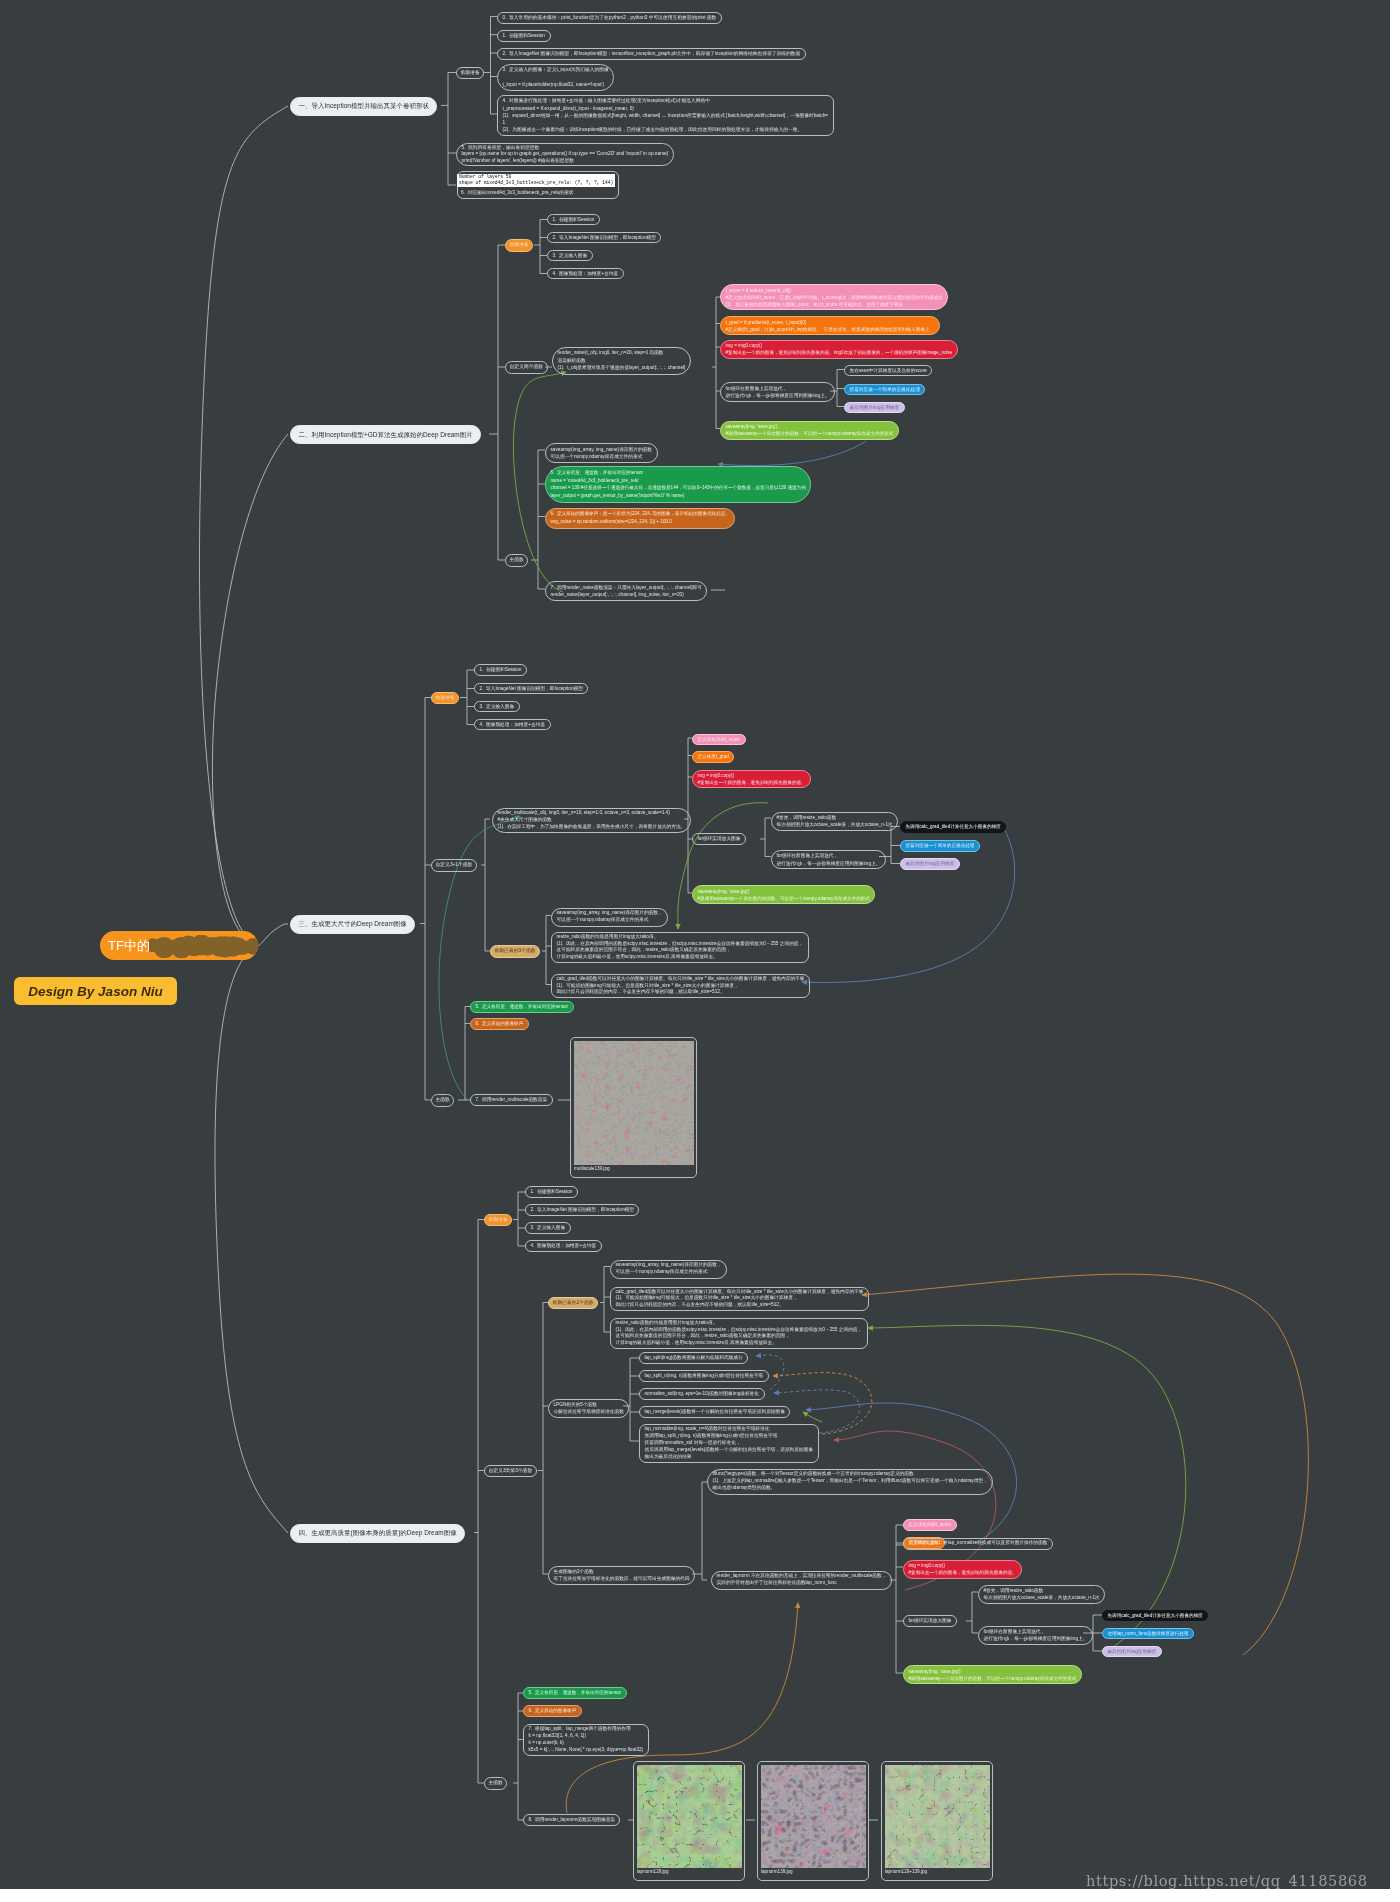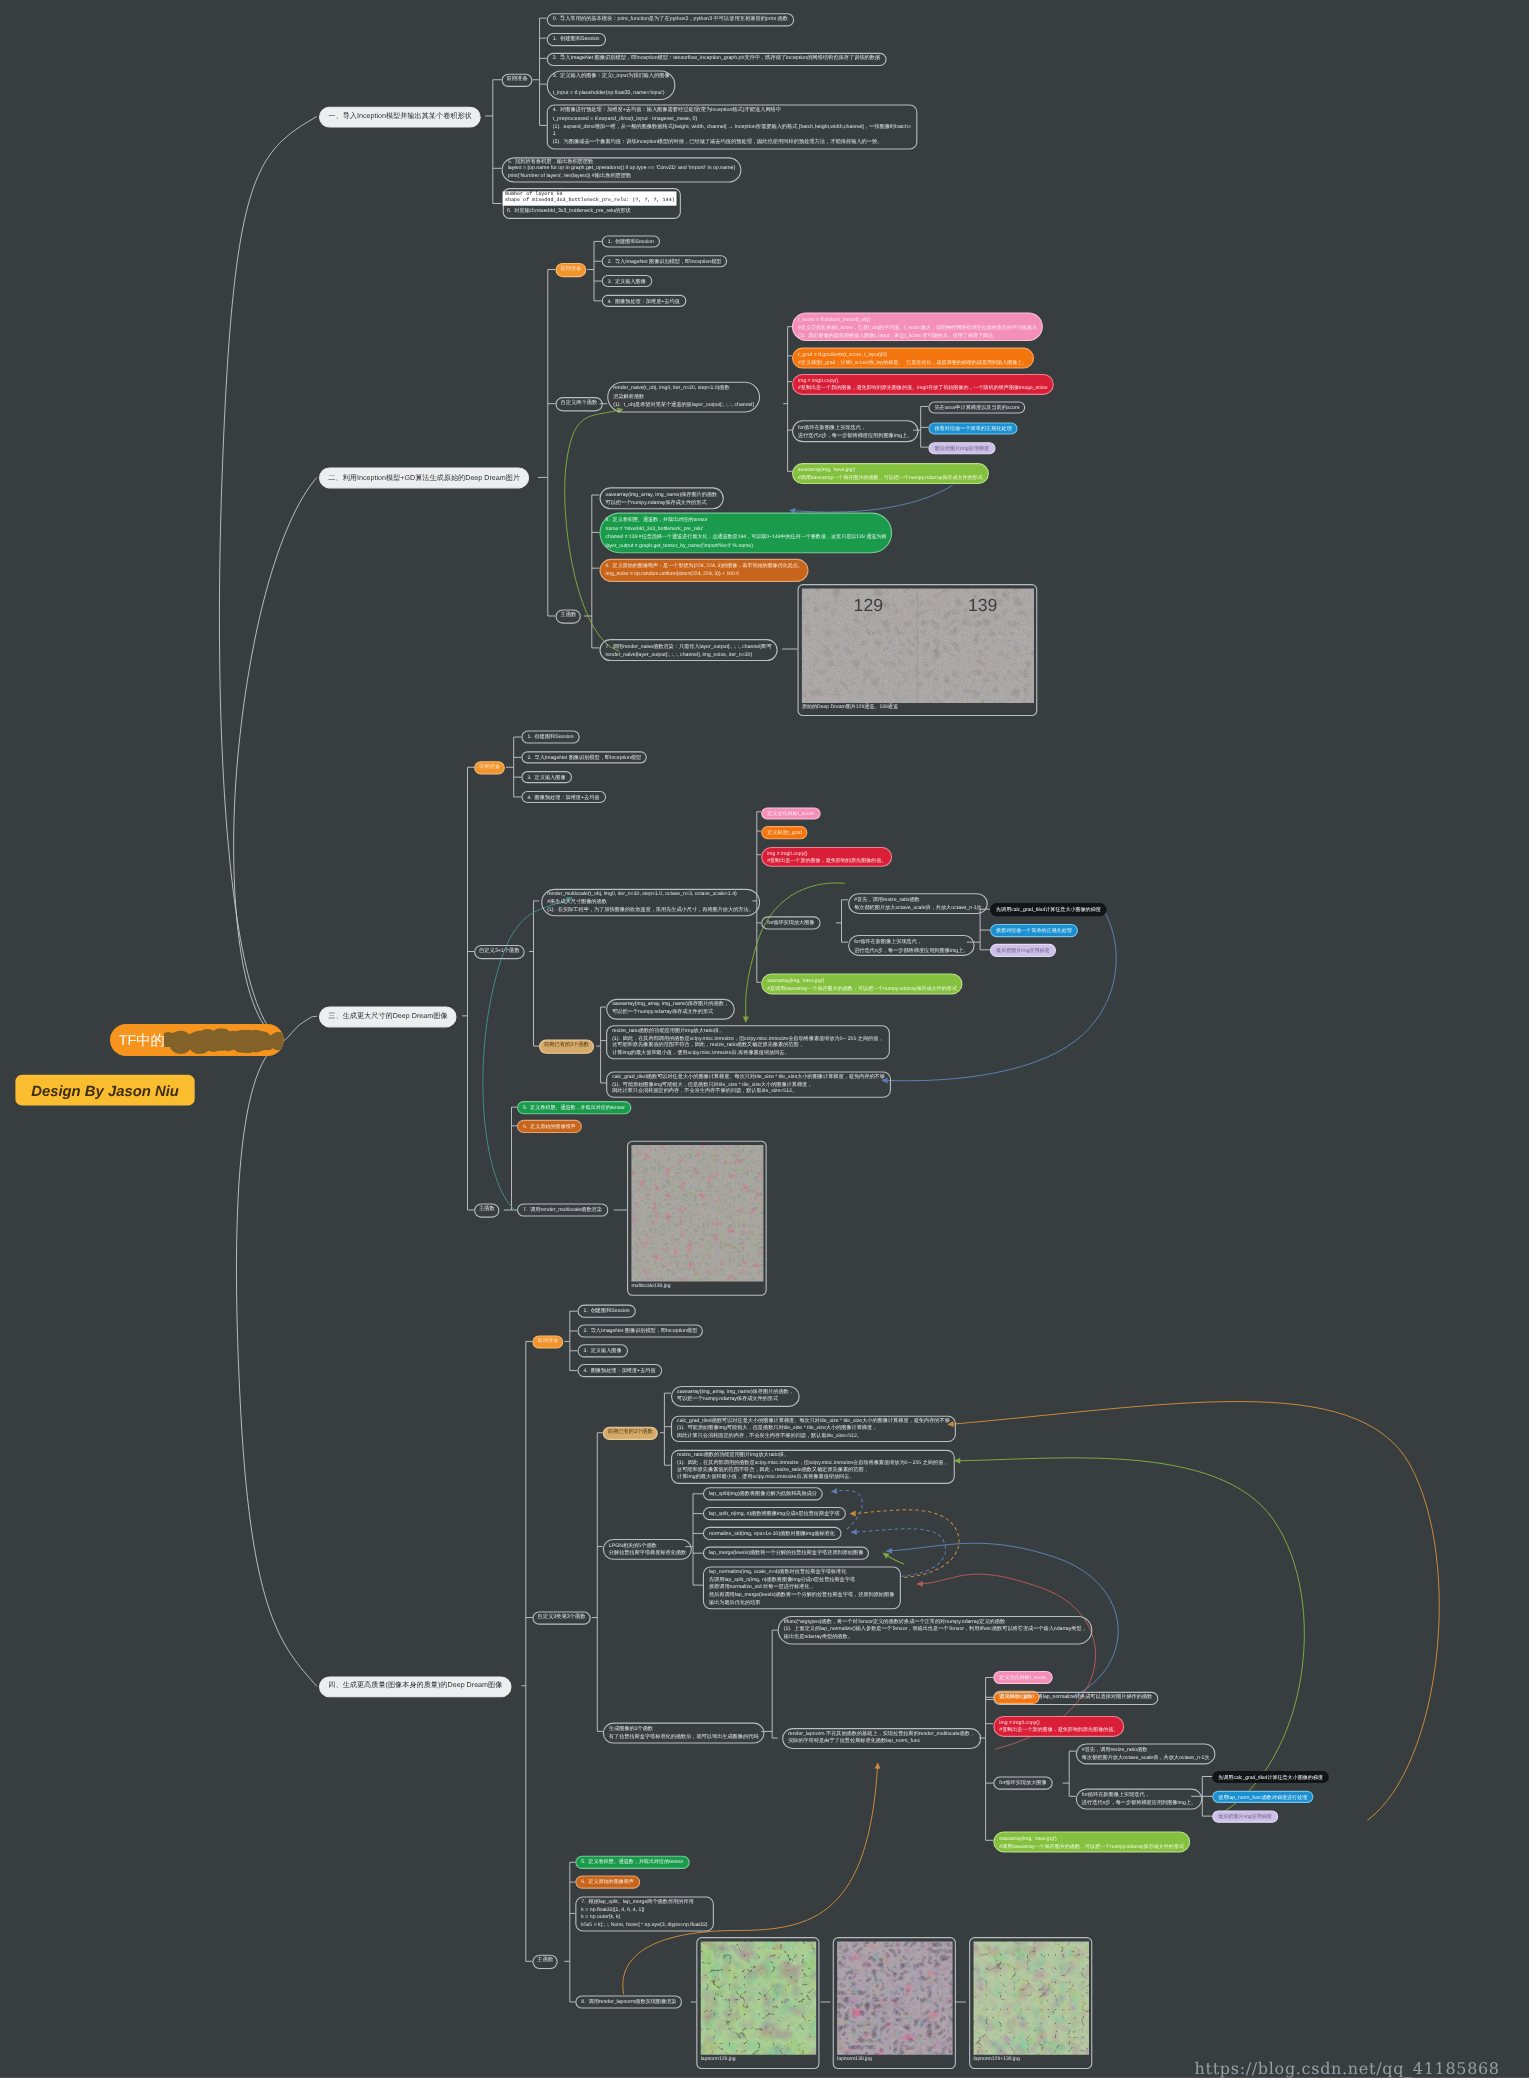--- a/index.html
+++ b/index.html
@@ -409,29 +409,20 @@
  <div class="node plain" style="left:545px;top:443px;font-size:4.7px;line-height:7.6px;padding:1.5px 4.5px;">savearray(img_array, img_name)保存图片的函数
 可以把一个numpy.ndarray保存成文件的形式</div>
  <div class="node c-dgreen" style="left:545px;top:466px;font-size:4.6px;line-height:7.8px;padding:1.8px 4.5px;">5.  定义卷积层、通道数，并取出对应的tensor
 name = 'mixed4d_3x3_bottleneck_pre_relu'
 channel = 139 #任意选择一个通道进行最大化，总通道数是144，可以取0~143中的任何一个整数值，这里只是以139 通道为例
 layer_output = graph.get_tensor_by_name('import/%s:0' % name)</div>
  <div class="node c-brown" style="left:545px;top:507.5px;font-size:4.6px;line-height:7.8px;padding:1.8px 4.5px;">6.  定义原始的图像噪声：是一个形状为(224, 224, 3)的图像，表示初始的图像优化起点。
 img_noise = np.random.uniform(size=(224, 224, 3)) + 100.0</div>
  <div class="node plain" style="left:545px;top:581px;font-size:4.7px;line-height:7.6px;padding:1.6px 4.5px;">7.  调用render_naive函数渲染：只需传入layer_output[:, :, :, channel]即可
 render_naive(layer_output[:, :, :, channel], img_noise, iter_n=20)</div>
- <div class="imgbox" style="left:725px;top:531px;width:218px;height:120px;">
-  <svg width="211" height="104" style="display:block" xmlns="http://www.w3.org/2000/svg">
-   <rect width="211" height="104" filter="url(#fgray)"></rect>
-   <line x1="105" y1="0" x2="105" y2="104" stroke="#9c9a99" stroke-width="1"></line>
-   <text x="47" y="20" font-family="Liberation Sans, sans-serif" font-size="16" fill="#3d3d3d">129</text>
-   <text x="151" y="20" font-family="Liberation Sans, sans-serif" font-size="16" fill="#3d3d3d">139</text>
-  </svg>
-  <div class="imgcap">原始的Deep Dream图片129通道、139通道</div>
-</div>
  <div class="node c-or" style="left:431px;top:691.5px;font-size:4.8px;line-height:8.4px;padding:1.2px 3.5px;text-align:center;">前期准备</div>
  <div class="node plain" style="left:474px;top:664.0px;font-size:4.7px;line-height:7.0px;padding:1.4px 4.5px;">1.  创建图和Session</div>
  <div class="node plain" style="left:474px;top:682.5px;font-size:4.7px;line-height:7.0px;padding:1.4px 4.5px;">2.  导入ImageNet 图像识别模型，即Inception模型</div>
  <div class="node plain" style="left:474px;top:700.5px;font-size:4.7px;line-height:7.0px;padding:1.4px 4.5px;">3.  定义输入图像</div>
  <div class="node plain" style="left:474px;top:718.5px;font-size:4.7px;line-height:7.0px;padding:1.4px 4.5px;">4.  图像预处理：加维度+去均值</div>
  <div class="node plain" style="left:431px;top:859.0px;font-size:4.8px;line-height:8.4px;padding:1.2px 3.5px;text-align:center;">自定义3+1个函数</div>
  <div class="node plain" style="left:492px;top:807.5px;font-size:4.7px;line-height:6.9px;padding:1.4px 4.5px;">render_multiscale(t_obj, img0, iter_n=10, step=1.0, octave_n=3, octave_scale=1.4)
 #来生成大尺寸图像的函数
 (1).  在实际工程中，为了加快图像的收敛速度，采用先生成小尺寸，再将图片放大的方法。</div>
  <div class="node c-tan" style="left:490px;top:945.0px;font-size:4.8px;line-height:8.4px;padding:1.2px 3.5px;text-align:center;">前期已有的3个函数</div>
@@ -536,15 +527,15 @@
           <rect width="105" height="103" filter="url(#fflower)"></rect>
         </svg>
   <div class="imgcap">lapnorm139.jpg</div>
 </div>
  <div class="imgbox" style="left:881px;top:1761px;width:112px;height:120px;">
   <svg width="105" height="103" style="display:block" xmlns="http://www.w3.org/2000/svg">
           <rect width="105" height="103" filter="url(#fleaf3)"></rect>
         </svg>
   <div class="imgcap">lapnorm129+139.jpg</div>
 </div>
-  <div id="wm">https://blog.csdn.net/qq_41185868</div>
+  <div id="wm">https://blog.https.net/qq_41185868</div>
  </div>
 </div>
 
 </body></html>

